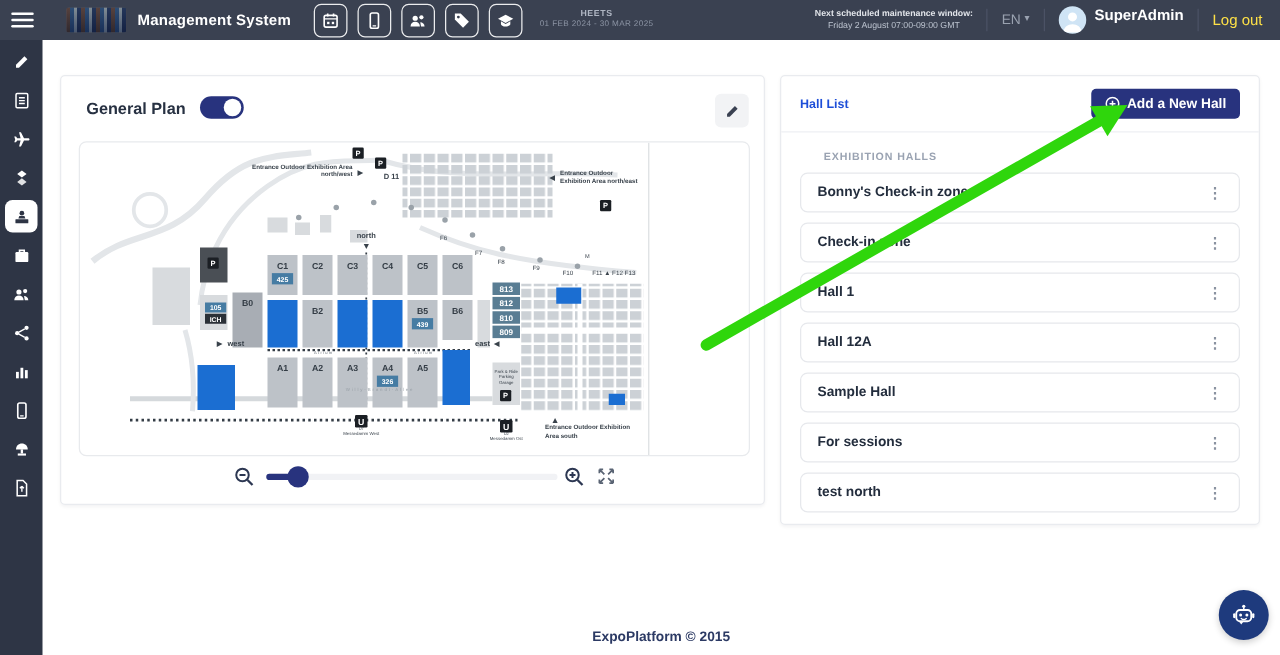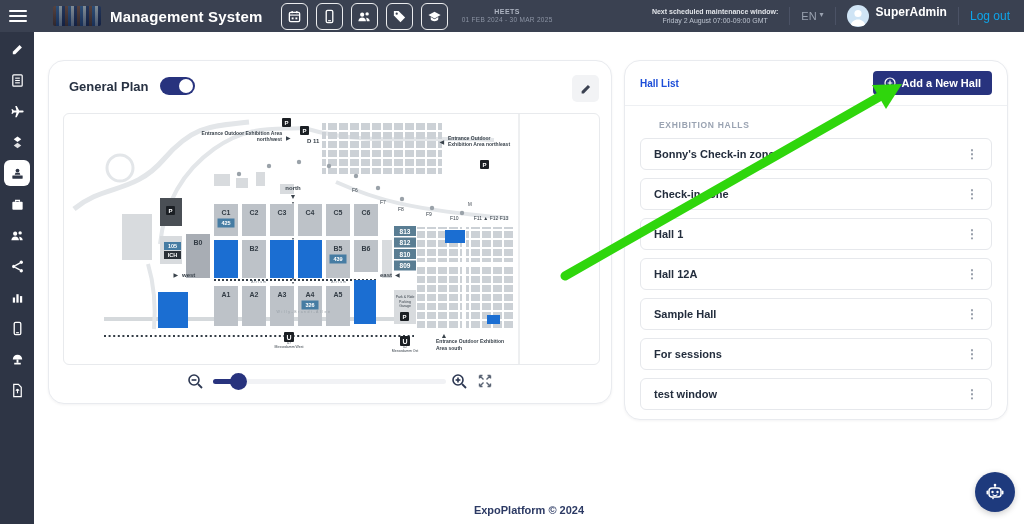--- a/index.html
+++ b/index.html
@@ -8,44 +8,44 @@
   
   .header{position:absolute;top:0;left:0;width:1024px;height:32px;background:#3a4151;
           display:flex;align-items:center;z-index:5;}
   .hamburger{width:18px;height:12px;margin-left:9px;display:flex;flex-direction:column;justify-content:space-between;cursor:pointer;}
   .hamburger span{display:block;height:2px;background:#fff;border-radius:1px;}
   .logo{width:48px;height:20px;margin-left:26px;border-radius:2px;
         background:
           repeating-linear-gradient(90deg,rgba(122,74,58,.9) 0 3px,rgba(58,90,122,.9) 3px 6px,rgba(192,176,160,.85) 6px 9px,rgba(42,58,90,.9) 9px 12px),
           linear-gradient(180deg,#5a6a7a,#31405a);
         background-blend-mode:overlay;}
-  .app-title{color:#fff;font-size:15px;font-weight:700;margin-left:9px;letter-spacing:.2px;}
+  .app-title{color:#fff;font-size:12px;font-weight:700;margin-left:9px;letter-spacing:.2px;}
   .quick-nav{display:flex;gap:8px;margin-left:18px;}
   .hbtn{width:25px;height:25px;border:1.4px solid rgba(255,255,255,.9);border-radius:6px;
         display:flex;align-items:center;justify-content:center;cursor:pointer;}
   .event-block{margin-left:14px;text-align:center;line-height:1.25;}
   .event-name{font-size:7px;font-weight:700;color:#aeb5c2;letter-spacing:.5px;}
   .event-dates{font-size:6.5px;color:#8c94a4;letter-spacing:.3px;}
   .maint{margin-left:auto;text-align:center;line-height:1.35;}
   .maint-l1{font-size:7px;color:#e2e5ea;font-weight:600;}
   .maint-l2{font-size:7px;color:#bcc3cf;}
   .hdiv{width:1px;height:18px;background:#4b5265;margin:0 11px;}
   .lang{color:#9aa2b0;font-size:11px;display:flex;align-items:flex-start;gap:3px;cursor:pointer;}
   .lang .chev{font-size:8px;}
   .userbox{display:flex;align-items:flex-start;gap:7px;cursor:pointer;}
   .avatar{width:22px;height:22px;border-radius:50%;background:#cfe4f5;display:flex;align-items:flex-end;justify-content:center;overflow:hidden;}
   .username{color:#fff;font-size:12px;font-weight:700;}
-  .logout{color:#0ea5e9;font-size:12px;margin-right:14px;cursor:pointer;}
+  .logout{color:#fde047;font-size:12px;margin-right:14px;cursor:pointer;}
   
   .sidebar{position:absolute;top:32px;left:0;width:34px;height:492px;background:#2e3545;z-index:4;
            display:flex;flex-direction:column;align-items:center;padding-top:4px;box-sizing:border-box;}
   .side-item{width:26px;height:26px;margin-bottom:5px;border-radius:6px;display:flex;align-items:center;justify-content:center;cursor:pointer;}
   .side-item.active{background:#ffffff;}
   
-  .card{position:absolute;background:#fff;border:1px solid #e9ebef;border-radius:16px;
+  .card{position:absolute;background:#fff;border:1px solid #e9ebef;border-radius:4px;
         box-shadow:0 1px 3px rgba(16,24,40,.05);box-sizing:border-box;}
   .plan-card{left:48px;top:60px;width:564px;height:344px;}
   .plan-head{position:absolute;left:20px;top:16px;display:flex;align-items:center;gap:12px;}
   .plan-title{font-size:13px;font-weight:700;color:#273142;}
   .toggle{width:35px;height:18px;border-radius:9px;background:#28337e;position:relative;cursor:pointer;}
   .toggle .knob{position:absolute;top:2px;right:2px;width:14px;height:14px;border-radius:50%;background:#fff;}
   .edit-btn{position:absolute;left:523px;top:14px;width:27px;height:27px;background:#f2f3f5;border-radius:5px;
             display:flex;align-items:center;justify-content:center;cursor:pointer;}
   .map-viewport{position:absolute;left:14px;top:52px;width:535px;height:250px;border:1px solid #e8eaed;border-radius:6px;overflow:hidden;background:#fff;}
   .zoombar{position:absolute;left:0;top:308px;width:564px;height:26px;}
@@ -500,27 +500,27 @@
       </div>
       <div class="hall-item">
         <span class="hall-item-label">Sample Hall</span>
         <span class="kebab">⋮</span>
       </div>
       <div class="hall-item">
         <span class="hall-item-label">For sessions</span>
         <span class="kebab">⋮</span>
       </div>
       <div class="hall-item">
-        <span class="hall-item-label">test window</span>
+        <span class="hall-item-label">test north</span>
         <span class="kebab">⋮</span>
       </div>
     </div>
 </div>
 
-<div class="footer">ExpoPlatform © 2024</div>
+<div class="footer">ExpoPlatform © 2015</div>
 
 <div class="chat-btn">
   <svg width="24" height="24" viewBox="0 0 24 24">
     <circle cx="12" cy="5" r="1.3" fill="#fff"></circle>
     <line x1="12" y1="6" x2="12" y2="8" stroke="#fff" stroke-width="1.2"></line>
     <rect x="6" y="8" width="12" height="9" rx="3" fill="none" stroke="#fff" stroke-width="1.5"></rect>
     <rect x="3.5" y="10.5" width="1.8" height="4" rx="0.9" fill="#fff"></rect>
     <rect x="18.7" y="10.5" width="1.8" height="4" rx="0.9" fill="#fff"></rect>
     <circle cx="9.5" cy="12" r="1.2" fill="#fff"></circle>
     <circle cx="14.5" cy="12" r="1.2" fill="#fff"></circle>

